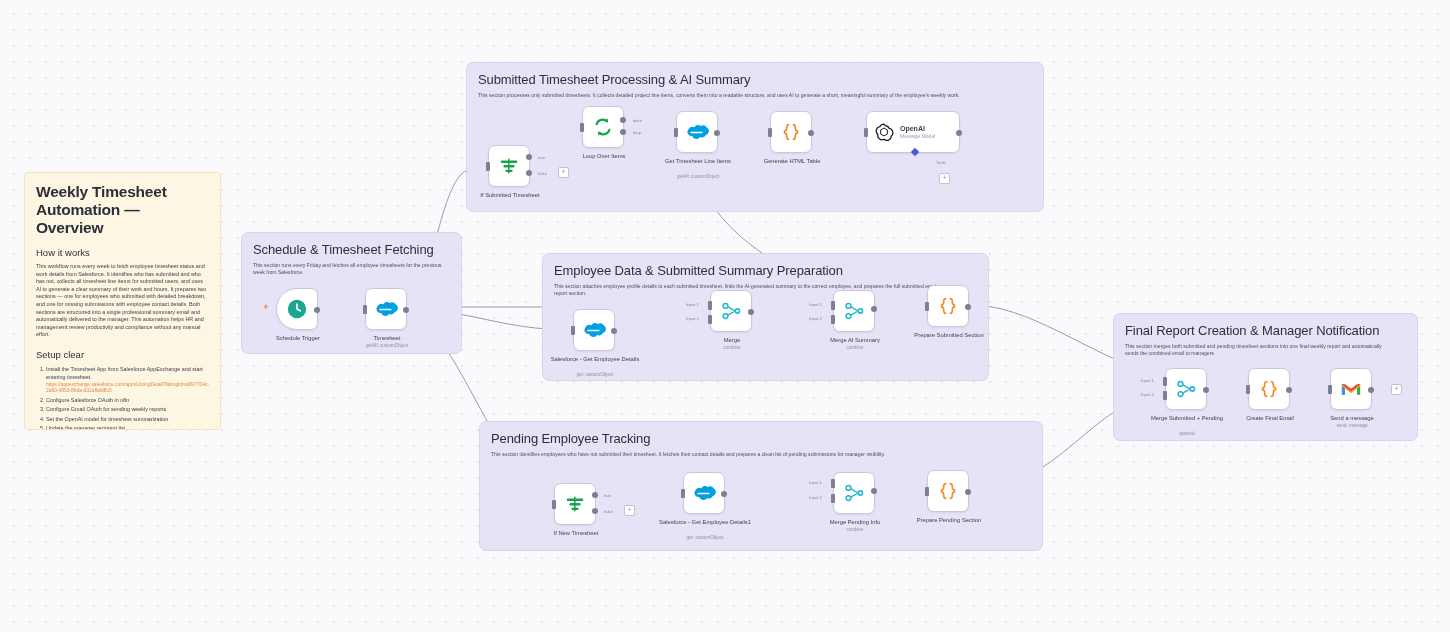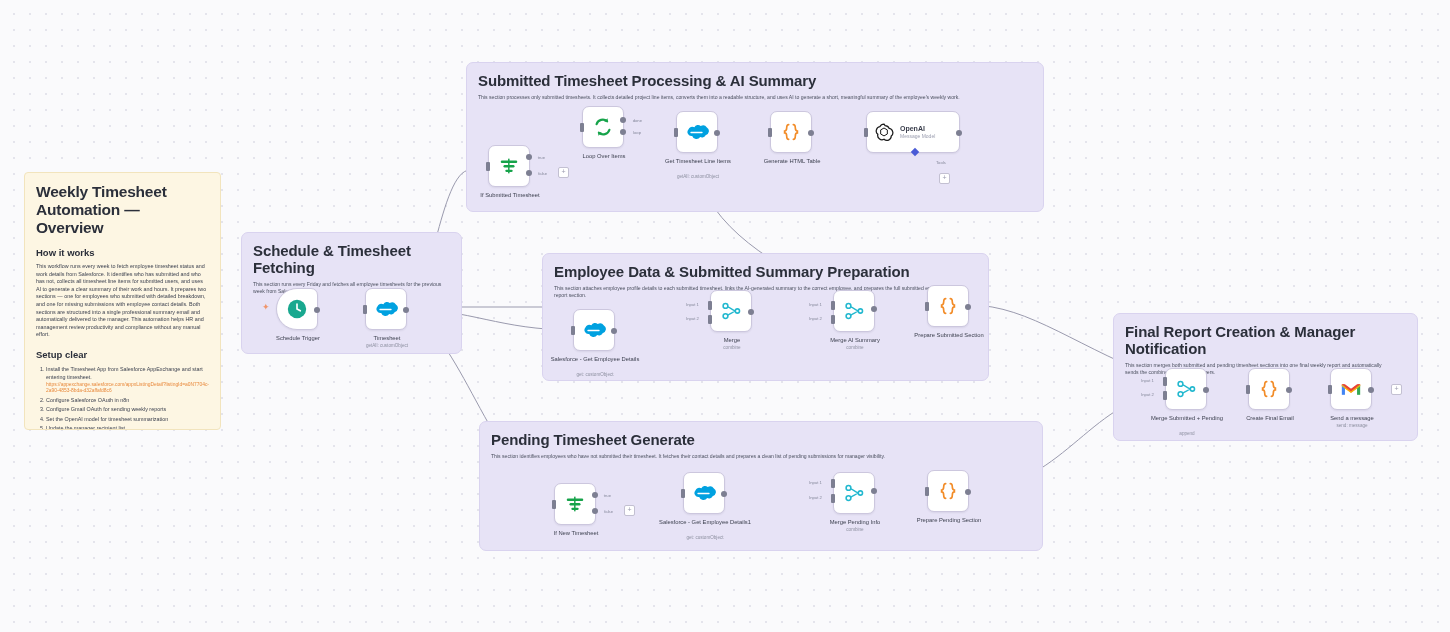--- a/index.html
+++ b/index.html
@@ -17,33 +17,33 @@
   
   .sticky{
     position:absolute;left:24px;top:172px;width:197px;height:258px;
     background:#fdf6e3;border:1px solid #f2e4bd;border-radius:4px;
     padding:10px 11px 0 11px;box-sizing:border-box;overflow:hidden;
   }
   .sticky h1{
     margin:0 0 10px 0;font-size:15.5px;line-height:18px;font-weight:bold;
     color:#2b2f3a;letter-spacing:-.2px;
   }
-  .sticky h2{margin:0 0 4px 0;font-size:9.5px;line-height:12px;font-weight:bold;color:#2b2f3a;}
+  .sticky h2{margin:0 0 4px 0;font-size:9.5px;line-height:12px;font-weight:normal;color:#2b2f3a;}
   .sticky p{margin:0 0 10px 0;font-size:5.4px;line-height:7.6px;color:#3d4250;text-align:left;}
   .sticky h2.sec2{margin-top:4px;font-size:9.5px;}
   .sticky ol{margin:0;padding-left:10px;font-size:5.4px;line-height:8.4px;color:#3d4250;}
   .sticky ol li{margin-bottom:1px;}
   .sticky .url{display:block;color:#e8883a;word-break:break-all;line-height:6.6px;font-size:4.9px;text-decoration:none;}
 
   
   .panel{
     position:absolute;background:#e7e3f6;border:1px solid #d9d3ef;border-radius:7px;
     box-sizing:border-box;padding:9px 11px;
   }
-  .panel .p-title{font-size:15px;font-weight:bold;color:#2b2f3a;margin:0 0 5px 0;letter-spacing:-.1px;}
+  .panel .p-title{font-size:13px;font-weight:normal;color:#2b2f3a;margin:0 0 5px 0;letter-spacing:-.1px;}
   .panel .p-desc{font-size:5.1px;line-height:7.4px;color:#4a4f5e;margin:0;max-width:96%;}
 
   
   .node{position:absolute;width:42px;height:42px;background:#fff;border:1px solid #ccc7de;
         border-radius:7px;box-sizing:border-box;display:flex;align-items:center;justify-content:center;
         box-shadow:0 1px 2px rgba(20,20,40,.07);}
   .node.trigger{border-top-left-radius:21px;border-bottom-left-radius:21px;}
   .node.wide{width:94px;justify-content:flex-start;padding-left:7px;}
   .node-label{position:absolute;font-size:5.8px;color:#3b3f4d;text-align:center;line-height:7.6px;
               width:92px;left:-25px;font-weight:500;}
@@ -154,21 +154,21 @@
     <div class="p-title">Employee Data &amp; Submitted Summary Preparation</div>
     <div class="p-desc">This section attaches employee profile details to each submitted timesheet, links the AI-generated summary to the correct employee, and prepares the full submitted employees report section.</div>
   </div>
 
   <div class="panel" style="left:241px;top:232px;width:221px;height:122px;">
     <div class="p-title">Schedule &amp; Timesheet Fetching</div>
     <div class="p-desc">This section runs every Friday and fetches all employee timesheets for the previous week from Salesforce.</div>
   </div>
 
   <div class="panel" style="left:479px;top:421px;width:564px;height:130px;">
-    <div class="p-title">Pending Timesheet Generate</div>
+    <div class="p-title">Pending Employee Tracking</div>
     <div class="p-desc">This section identifies employees who have not submitted their timesheet. It fetches their contact details and prepares a clean list of pending submissions for manager visibility.</div>
   </div>
 
   <div class="panel" style="left:1113px;top:313px;width:305px;height:128px;">
     <div class="p-title">Final Report Creation &amp; Manager Notification</div>
     <div class="p-desc">This section merges both submitted and pending timesheet sections into one final weekly report and automatically sends the combined email to managers.</div>
   </div>
 
   <div class="star" style="left:262px;top:303px;">✦</div>
   <div class="node trigger" style="left:276px;top:288px;">

